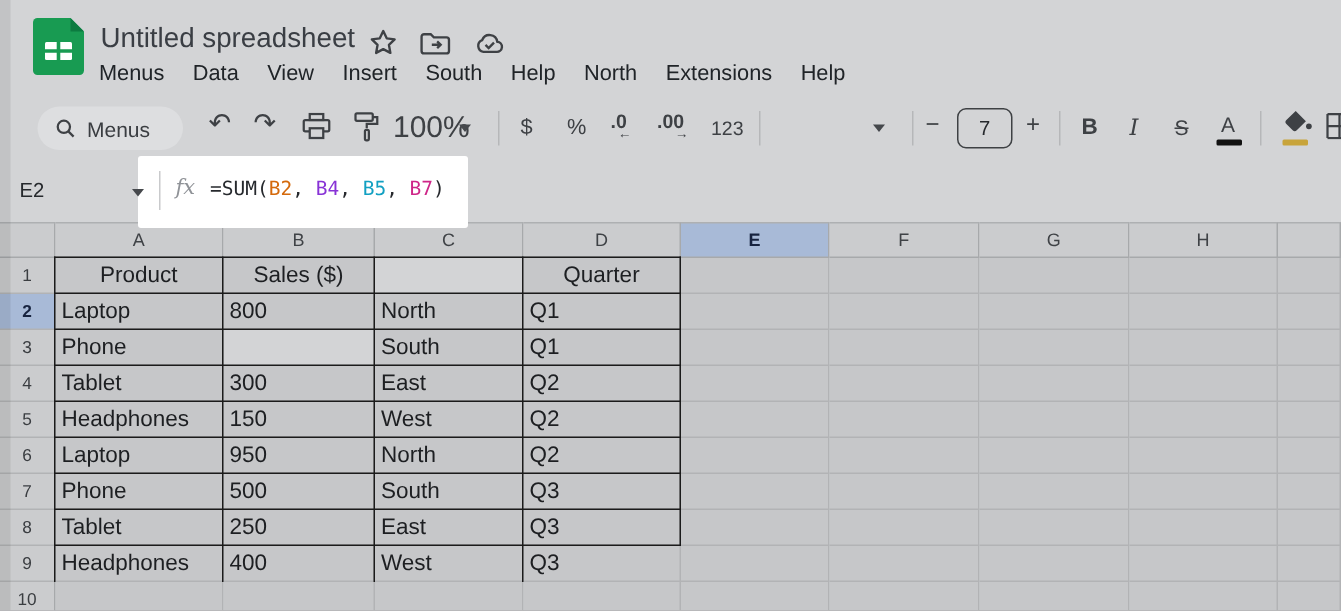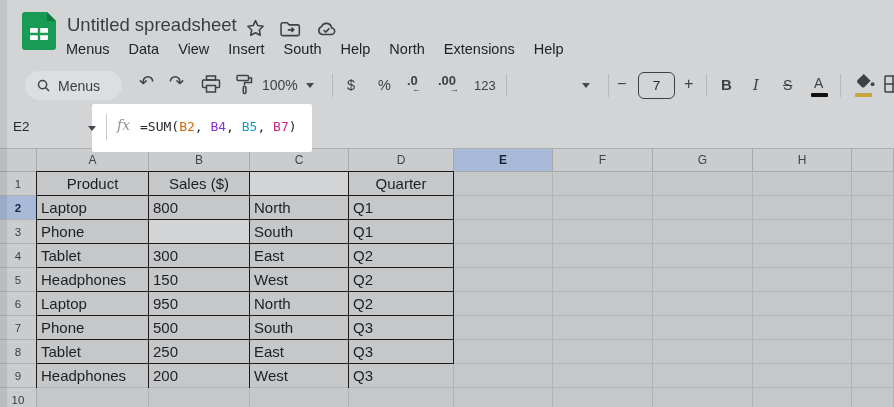--- a/index.html
+++ b/index.html
@@ -107,21 +107,21 @@
       <rect x="1.5" y="5" width="17" height="7.5" rx="1" fill="none" stroke="#3E4145" stroke-width="1.5"></rect>
       <rect x="5.5" y="10.5" width="9" height="6.5" fill="#D3D4D6" stroke="#3E4145" stroke-width="1.5"></rect>
     </svg>
 
     <svg class="abs" style="left:236px;top:12px" width="17" height="21" viewBox="0 0 17 21">
       <rect x="1" y="1.5" width="11.5" height="5" rx="1" fill="none" stroke="#3E4145" stroke-width="1.5"></rect>
       <path d="M12.5 4 h3 v4.5 h-7 v3" fill="none" stroke="#3E4145" stroke-width="1.5"></path>
       <rect x="7.3" y="12.5" width="2.6" height="7" rx="1" fill="none" stroke="#3E4145" stroke-width="1.5"></rect>
     </svg>
 
-    <div class="tbtn" style="left:262px;top:13px;font-size:14px">100%</div>
+    <div class="tbtn" style="left:262px;top:13px;font-size:20px">100%</div>
     <div class="caret" style="left:306px;top:21px"></div>
     <div class="tdiv" style="left:332px"></div>
 
     <div class="tbtn" style="left:347px;top:13px;font-size:14.5px">$</div>
     <div class="tbtn" style="left:378px;top:13px;font-size:14.5px">%</div>
 
     <div>
       <span class="decdig" style="left:407px;top:11px">.0</span>
       <span class="decarr" style="left:412px;top:22px">←</span>
     </div>
@@ -255,21 +255,21 @@
       <div class="cell" style="left: 149px; top: 192px; width: 101px; height: 24px;">250</div>
       <div class="cell" style="left: 250px; top: 192px; width: 99px; height: 24px;">East</div>
       <div class="cell" style="left: 349px; top: 192px; width: 105px; height: 24px;">Q3</div>
       <div class="cell" style="left: 454px; top: 192px; width: 99px; height: 24px;"></div>
       <div class="cell" style="left: 553px; top: 192px; width: 100px; height: 24px;"></div>
       <div class="cell" style="left: 653px; top: 192px; width: 100px; height: 24px;"></div>
       <div class="cell" style="left: 753px; top: 192px; width: 99px; height: 24px;"></div>
       <div class="cell" style="left: 852px; top: 192px; width: 42px; height: 24px;"></div>
       <div class="gcell" style="left: 0px; top: 216px; width: 37px; height: 24px;">9</div>
       <div class="cell" style="left: 37px; top: 216px; width: 112px; height: 24px;">Headphones</div>
-      <div class="cell" style="left: 149px; top: 216px; width: 101px; height: 24px;">200</div>
+      <div class="cell" style="left: 149px; top: 216px; width: 101px; height: 24px;">400</div>
       <div class="cell" style="left: 250px; top: 216px; width: 99px; height: 24px;">West</div>
       <div class="cell" style="left: 349px; top: 216px; width: 105px; height: 24px;">Q3</div>
       <div class="cell" style="left: 454px; top: 216px; width: 99px; height: 24px;"></div>
       <div class="cell" style="left: 553px; top: 216px; width: 100px; height: 24px;"></div>
       <div class="cell" style="left: 653px; top: 216px; width: 100px; height: 24px;"></div>
       <div class="cell" style="left: 753px; top: 216px; width: 99px; height: 24px;"></div>
       <div class="cell" style="left: 852px; top: 216px; width: 42px; height: 24px;"></div>
       <div class="gcell" style="left: 0px; top: 240px; width: 37px; height: 24px;">10</div>
       <div class="cell" style="left: 37px; top: 240px; width: 112px; height: 24px;"></div>
       <div class="cell" style="left: 149px; top: 240px; width: 101px; height: 24px;"></div>

